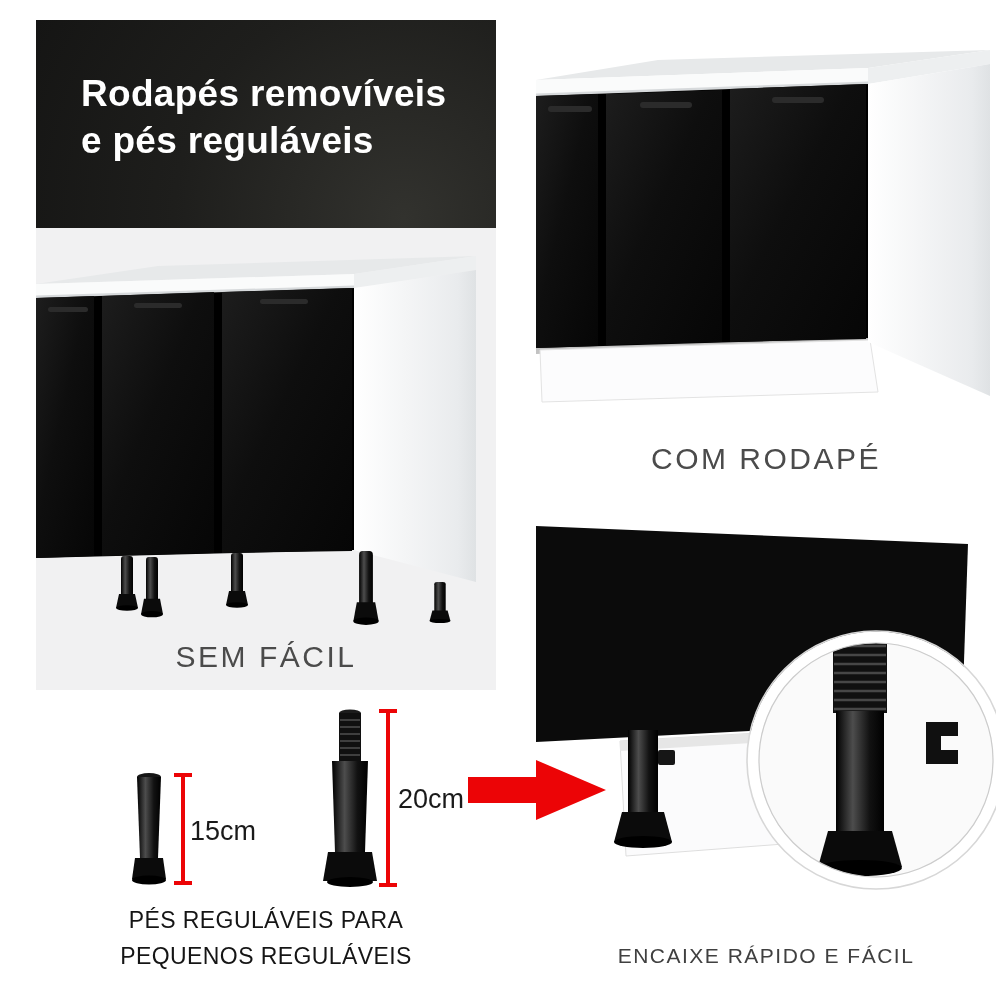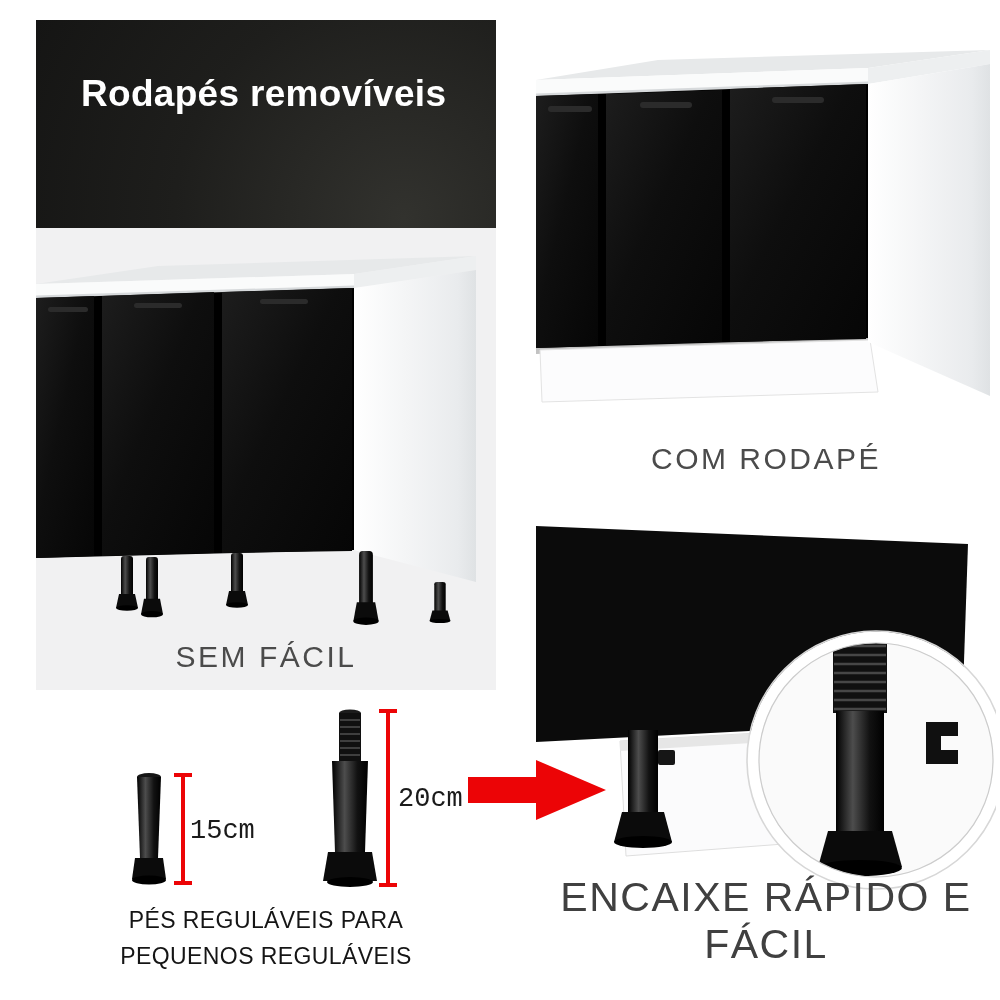--- a/index.html
+++ b/index.html
@@ -27,23 +27,23 @@
   .panel-feet    { left: 20px;  top: 700px; width: 460px; height: 300px; background: #ffffff; }
 
   .illus { position: absolute; display: block; }
 
   .panel-label {
     position: absolute; left: 0; right: 0; text-align: center;
     color: #4b4b4b; font-size: 30px; letter-spacing: 2.5px; font-weight: 400;
   }
   .label-sem { bottom: 16px; }
   .label-com { bottom: 14px; text-align: center; }
-  .label-encaixe { bottom: 12px; font-size: 41px; letter-spacing: 1.5px; color: #404040; }
-
-  .measure-label { position: absolute; color: #1a1a1a; font-size: 27px; font-weight: 400; font-family: Liberation Mono, monospace; }
+  .label-encaixe { bottom: 12px; font-size: 21px; letter-spacing: 1.5px; color: #404040; }
+
+  .measure-label { position: absolute; color: #1a1a1a; font-size: 27px; font-weight: 400; }
   .label-15 { left: 154px; top: 116px; }
   .label-20 { left: 362px; top: 84px; }
 
   .feet-caption {
     position: absolute; left: 0; right: 0; top: 202px; text-align: center;
     color: #151515; font-size: 23px; line-height: 1.58; letter-spacing: 0.4px;
   }
 
   .arrow { position: absolute; left: 452px; top: 758px; width: 140px; height: 64px; z-index: 6; }
 </style>
@@ -77,20 +77,21 @@
       </g>
       <clipPath id="magClip">
           <circle cx="340" cy="240" r="117"></circle>
         </clipPath>
     </defs>
   </svg>
 
   <section class="panel header-box">
     <h1 class="header-title">
       <span>Rodapés removíveis</span><br>
+      <span>e pés reguláveis</span>
     </h1>
   </section>
 
   <section class="panel panel-sem">
     <svg class="illus" style="left:0;top:22px" width="460" height="380" viewBox="0 0 460 380">
       <g>
         <polygon points="0,34 318,24 440,6 122,16" fill="#e7e9ea"></polygon>
         <polygon points="0,34 318,24 318,38 0,48" fill="#fafbfb"></polygon>
         <polygon points="318,24 440,6 440,20 318,38" fill="#edeff0"></polygon>
         <polygon points="0,45.5 318,35.5 318,38 0,48" fill="#d7dadc"></polygon>

